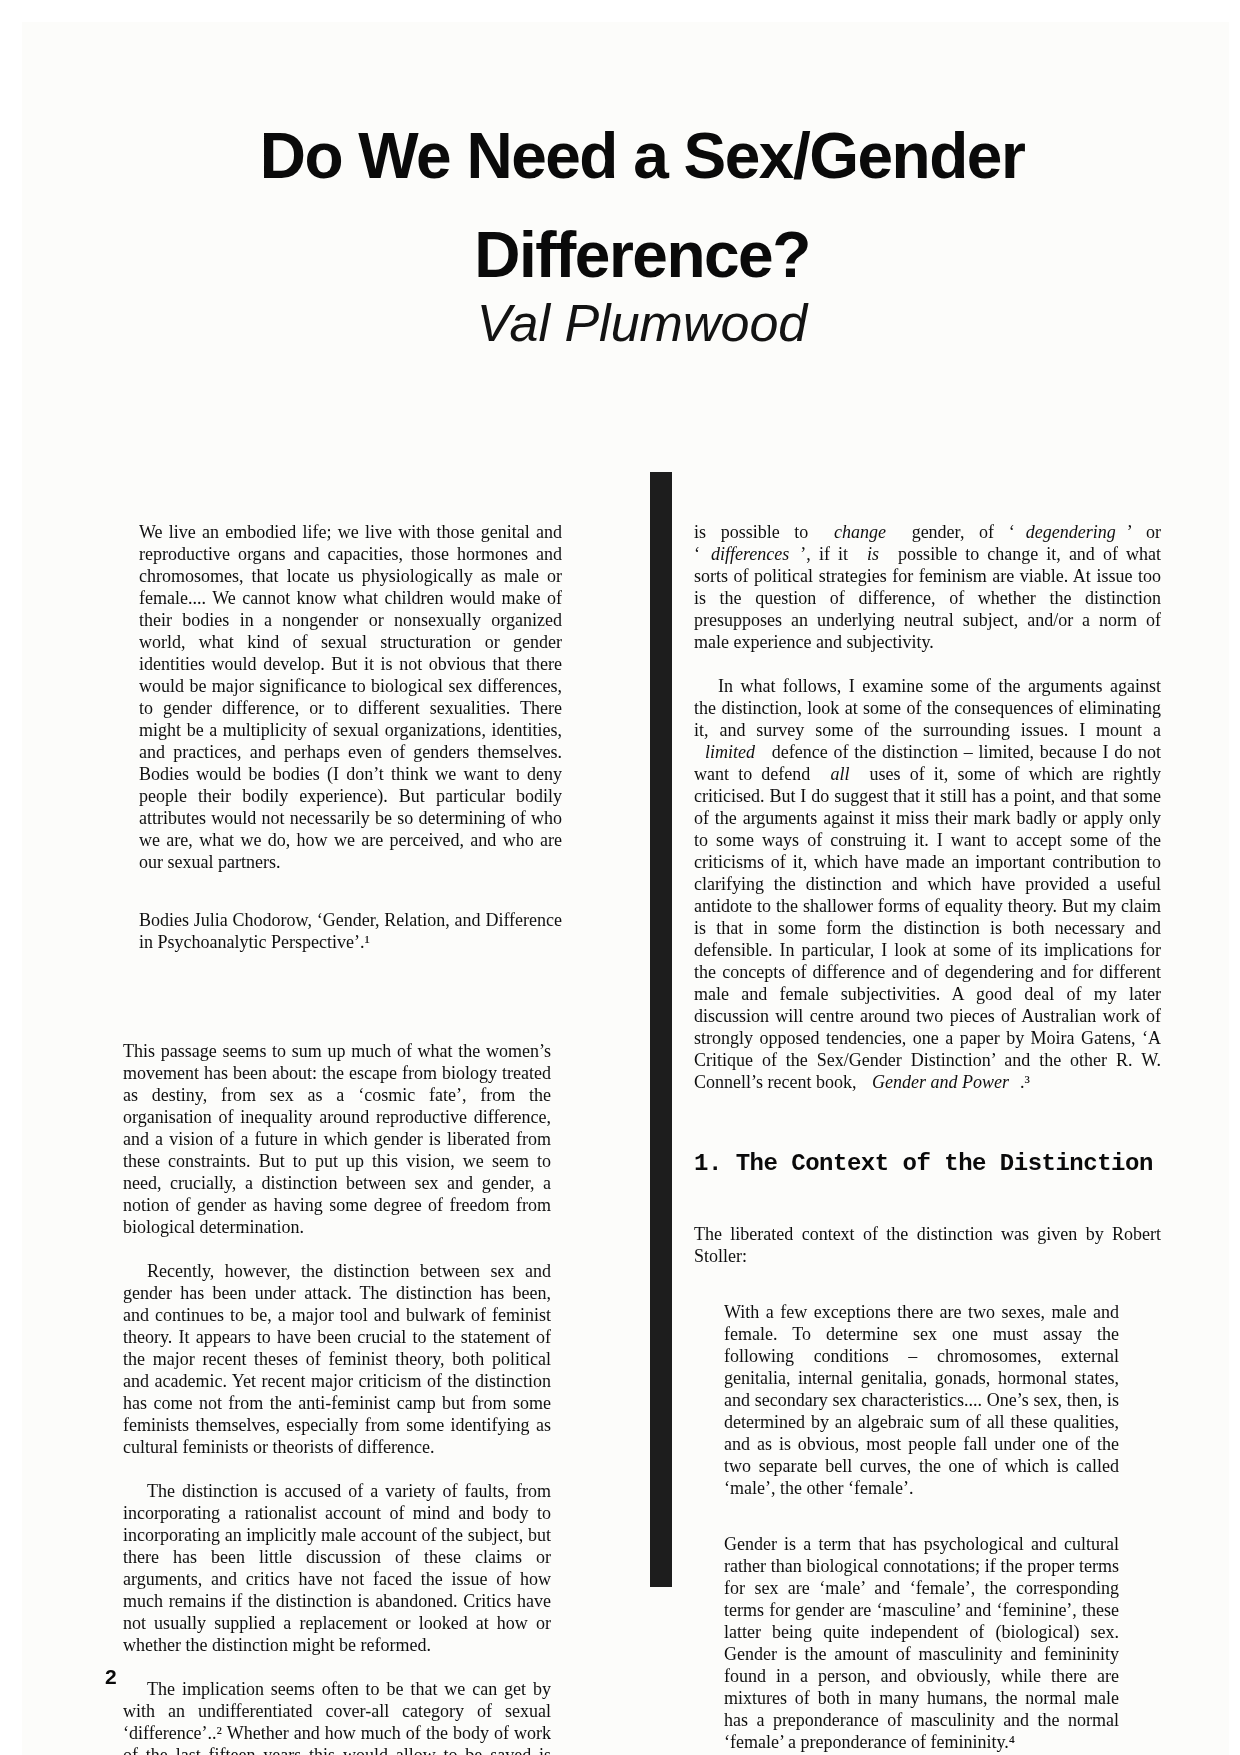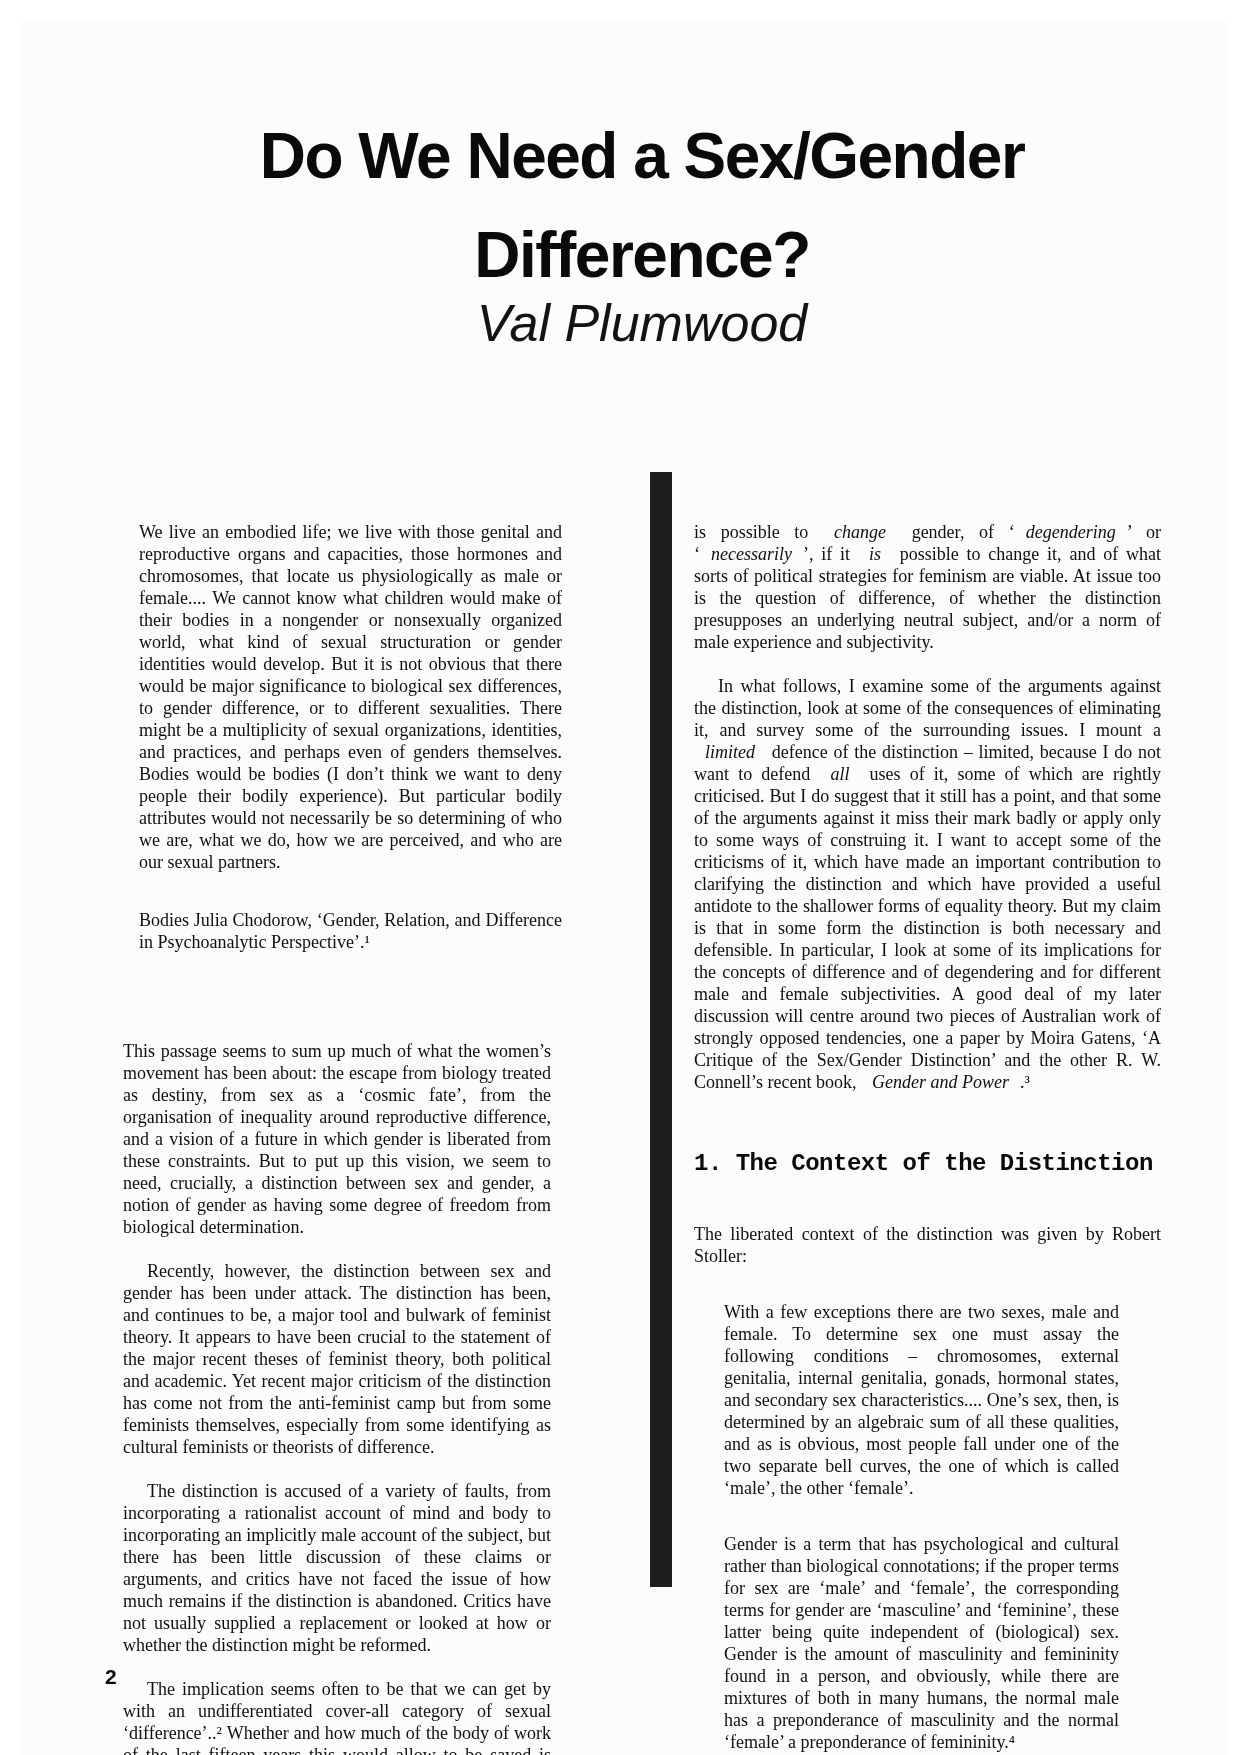--- a/index.html
+++ b/index.html
@@ -104,21 +104,21 @@
     <div class="attribution">Bodies Julia Chodorow, ‘Gender, Relation, and Difference in Psychoanalytic Perspective’.¹</div>
     <div class="left-body">
       <p class="para para-first">This passage seems to sum up much of what the women’s movement has been about: the escape from biology treated as destiny, from sex as a ‘cosmic fate’, from the organisation of inequality around reproductive difference, and a vision of a future in which gender is liberated from these constraints. But to put up this vision, we seem to need, crucially, a distinction between sex and gender, a notion of gender as having some degree of freedom from biological determination.</p>
       <p class="para">Recently, however, the distinction between sex and gender has been under attack. The distinction has been, and continues to be, a major tool and bulwark of feminist theory. It appears to have been crucial to the statement of the major recent theses of feminist theory, both political and academic. Yet recent major criticism of the distinction has come not from the anti-feminist camp but from some feminists themselves, especially from some identifying as cultural feminists or theorists of difference.</p>
       <p class="para">The distinction is accused of a variety of faults, from incorporating a rationalist account of mind and body to incorporating an implicitly male account of the subject, but there has been little discussion of these claims or arguments, and critics have not faced the issue of how much remains if the distinction is abandoned. Critics have not usually supplied a replacement or looked at how or whether the distinction might be reformed.</p>
       <p class="para">The implication seems often to be that we can get by with an undifferentiated cover-all category of sexual ‘difference’..² Whether and how much of the body of work of the last fifteen years this would allow to be saved is unclear. At issue at the same time, along with the concept of gender, is the question of how it</p>
     </div>
   </div>
 
   <div class="col col-right">
-    <p class="para para-first">is possible to <i>change</i> gender, of ‘<i>degendering</i>’ or ‘<i>necessarily</i>’, if it <i>is</i> possible to change it, and of what sorts of political strategies for feminism are viable. At issue too is the question of difference, of whether the distinction presupposes an underlying neutral subject, and/or a norm of male experience and subjectivity.</p>
+    <p class="para para-first">is possible to <i>change</i> gender, of ‘<i>degendering</i>’ or ‘<i>differences</i>’, if it <i>is</i> possible to change it, and of what sorts of political strategies for feminism are viable. At issue too is the question of difference, of whether the distinction presupposes an underlying neutral subject, and/or a norm of male experience and subjectivity.</p>
     <p class="para">In what follows, I examine some of the arguments against the distinction, look at some of the consequences of eliminating it, and survey some of the surrounding issues. I mount a <i>limited</i> defence of the distinction – limited, because I do not want to defend <i>all</i> uses of it, some of which are rightly criticised. But I do suggest that it still has a point, and that some of the arguments against it miss their mark badly or apply only to some ways of construing it. I want to accept some of the criticisms of it, which have made an important contribution to clarifying the distinction and which have provided a useful antidote to the shallower forms of equality theory. But my claim is that in some form the distinction is both necessary and defensible. In particular, I look at some of its implications for the concepts of difference and of degendering and for different male and female subjectivities. A good deal of my later discussion will centre around two pieces of Australian work of strongly opposed tendencies, one a paper by Moira Gatens, ‘A Critique of the Sex/Gender Distinction’ and the other R. W. Connell’s recent book, <i>Gender and Power</i>.³</p>
     <h2 class="section-heading">1. The Context of the Distinction</h2>
     <p class="intro">The liberated context of the distinction was given by Robert Stoller:</p>
     <div class="rq">With a few exceptions there are two sexes, male and female. To determine sex one must assay the following conditions – chromosomes, external genitalia, internal genitalia, gonads, hormonal states, and secondary sex characteristics.... One’s sex, then, is determined by an algebraic sum of all these qualities, and as is obvious, most people fall under one of the two separate bell curves, the one of which is called ‘male’, the other ‘female’.</div>
     <div class="rq rq2">Gender is a term that has psychological and cultural rather than biological connotations; if the proper terms for sex are ‘male’ and ‘female’, the corresponding terms for gender are ‘masculine’ and ‘feminine’, these latter being quite independent of (biological) sex. Gender is the amount of masculinity and femininity found in a person, and obviously, while there are mixtures of both in many humans, the normal male has a preponderance of masculinity and the normal ‘female’ a preponderance of femininity.⁴</div>
   </div>
 
   <div class="pagenum">2</div>
 
   <div class="edge-marks"></div>

